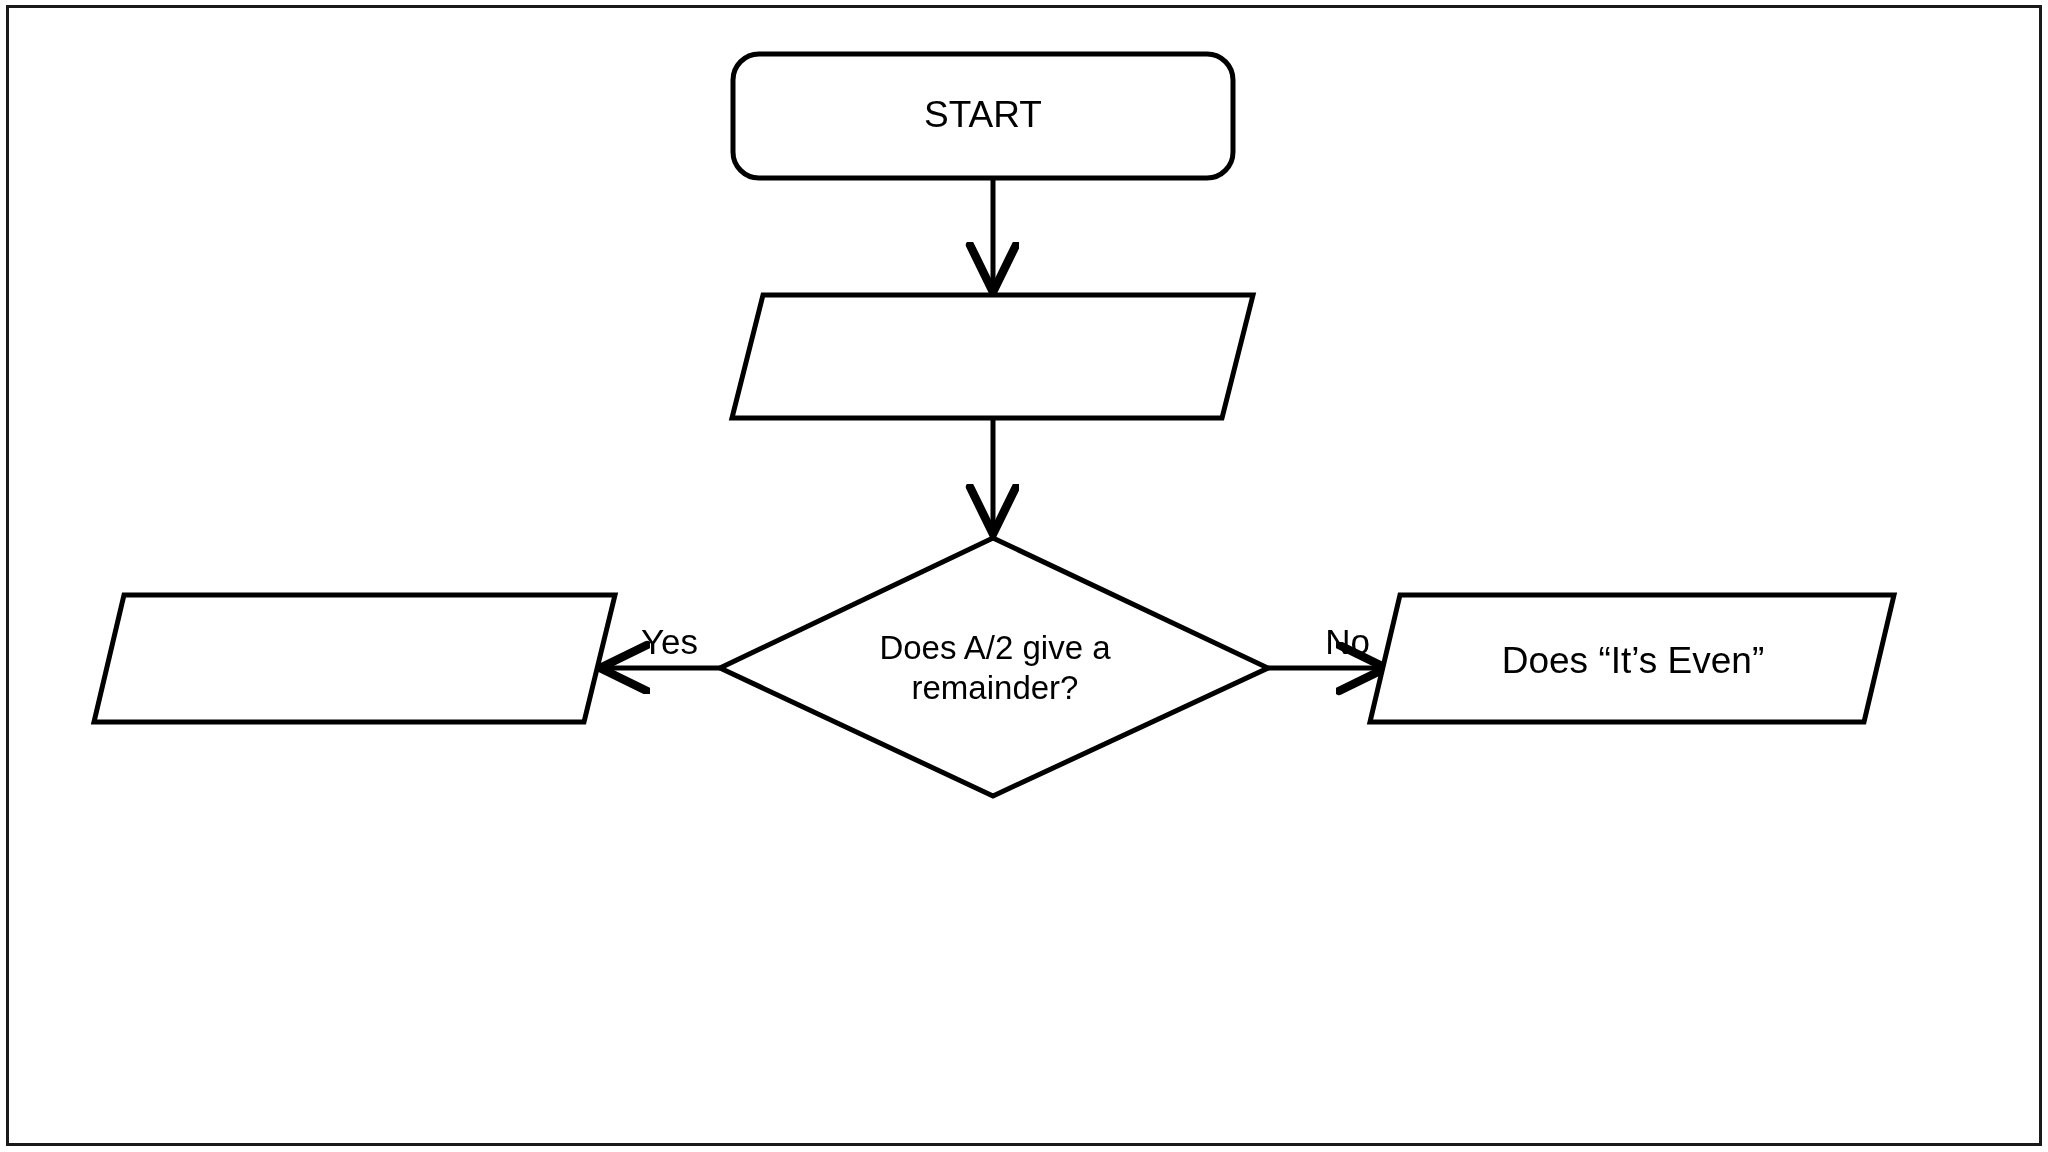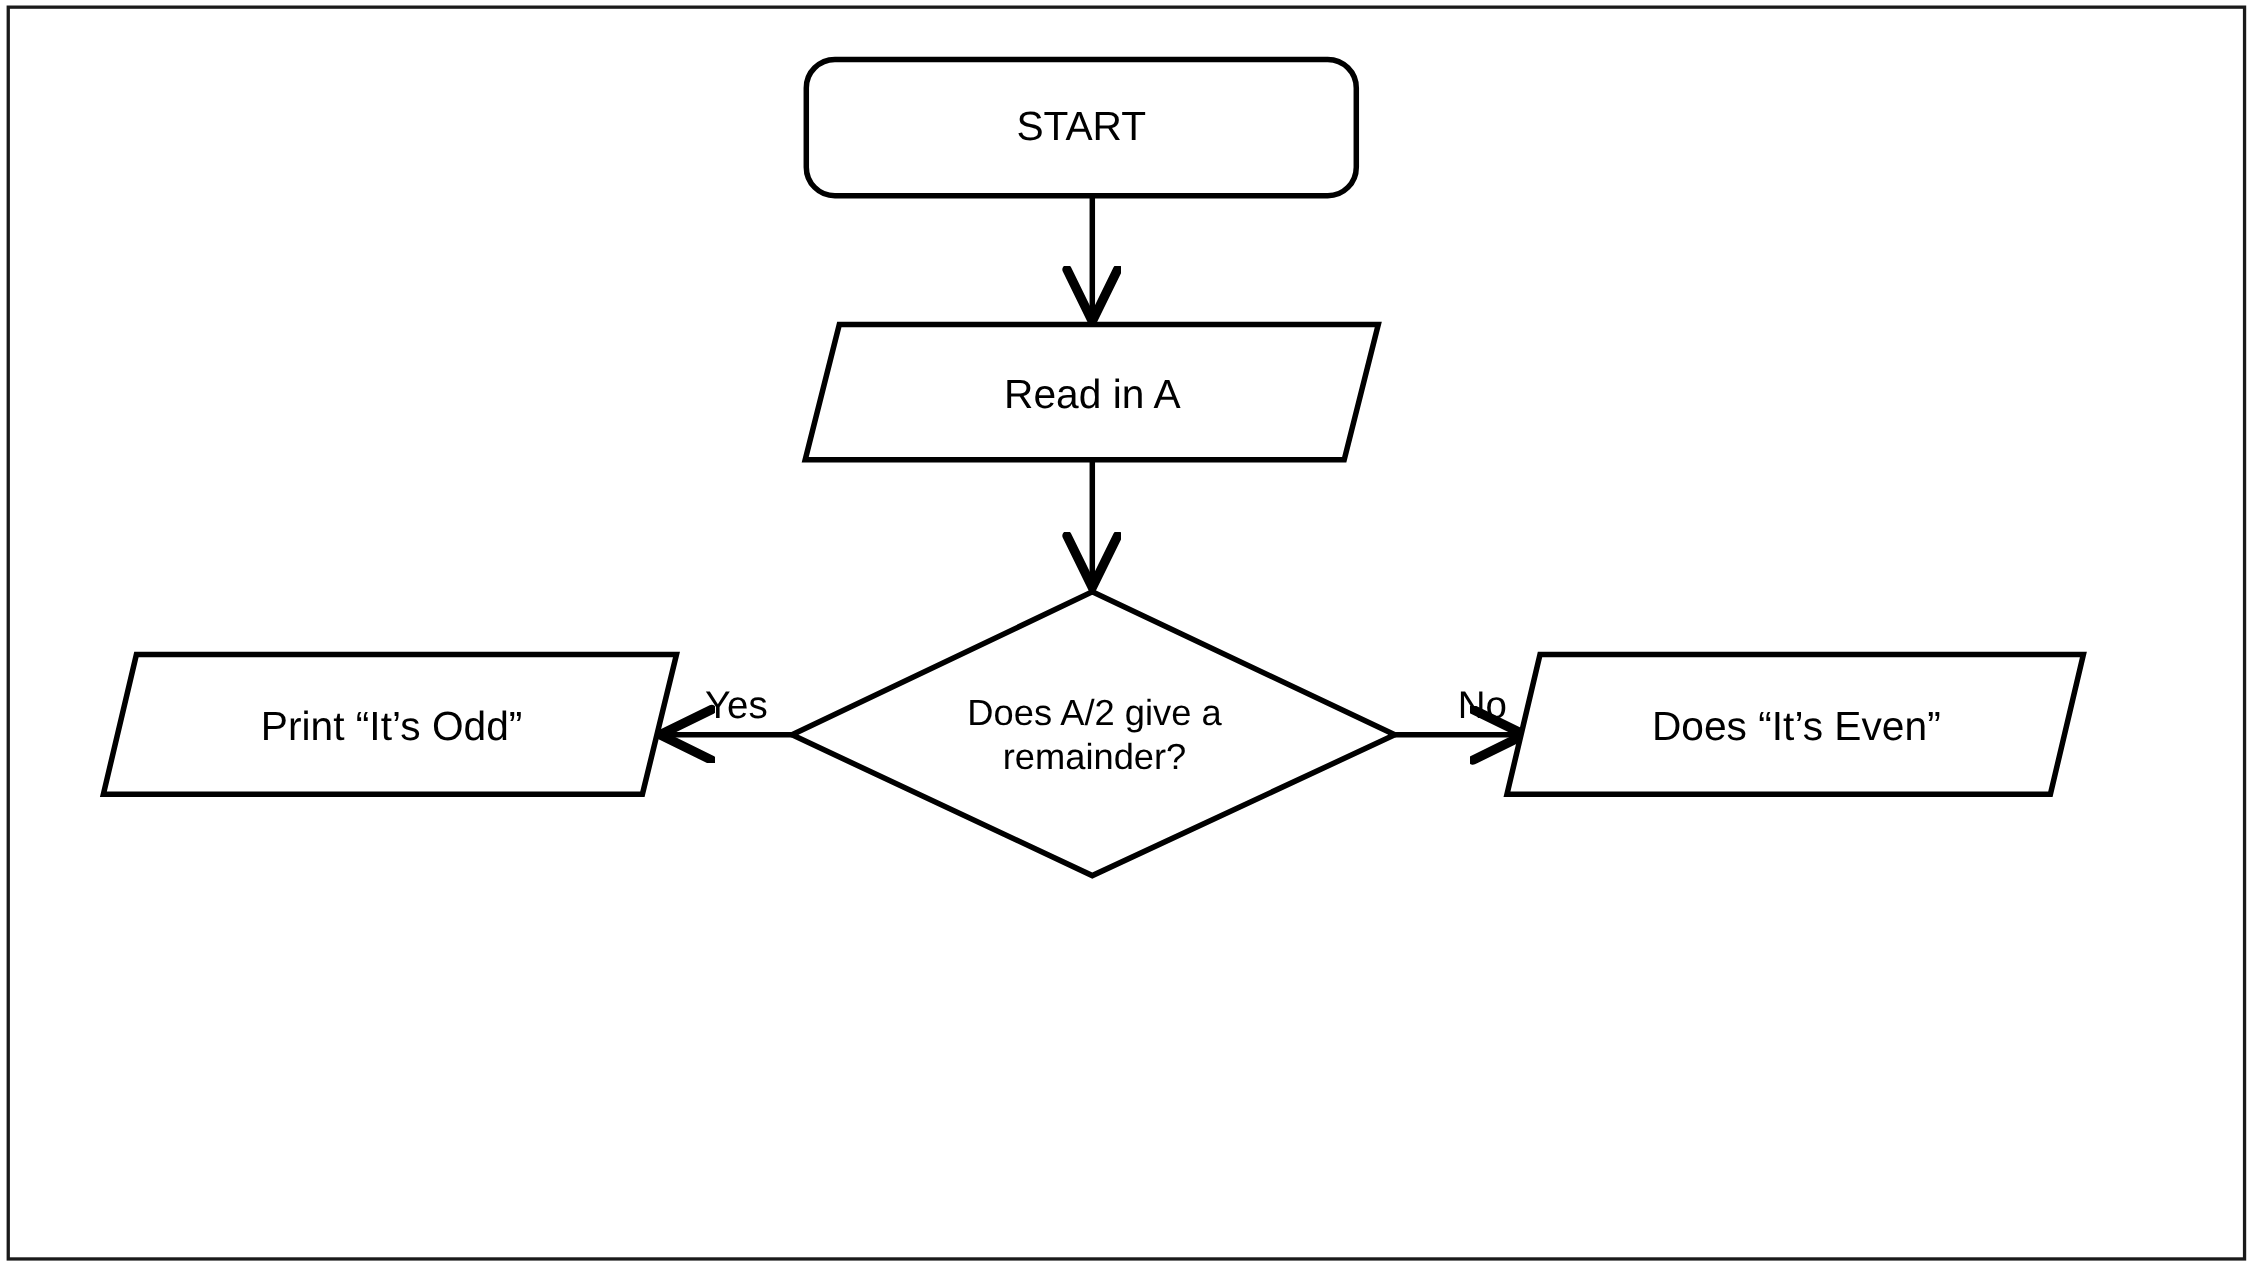--- a/index.html
+++ b/index.html
@@ -122,26 +122,24 @@
 
     <line x1="1268" y1="668" x2="1382" y2="668" stroke="#000000" stroke-width="5" marker-end="url(#arrowhead)"></line>
 
     <polygon points="124,595 615,595 584,722 94,722" fill="#ffffff" stroke="#000000" stroke-width="5"></polygon>
 
     <polygon points="1400,595 1894,595 1864,722 1370,722" fill="#ffffff" stroke="#000000" stroke-width="5"></polygon>
   </svg>
 
   <div class="node-label" id="label-start">START</div>
 
-  <div class="node-label" id="label-read">Read in A</div>
 
   <div class="node-label" id="label-decision">Does A/2 give a
 remainder?</div>
 
-  <div class="node-label" id="label-odd">Print “It’s Odd”</div>
 
   <div class="node-label" id="label-even">Does “It’s Even”</div>
 
   <div class="edge-label" id="label-yes">Yes</div>
 
   <div class="edge-label" id="label-no">No</div>
 
 </div>
 
 </body></html>

